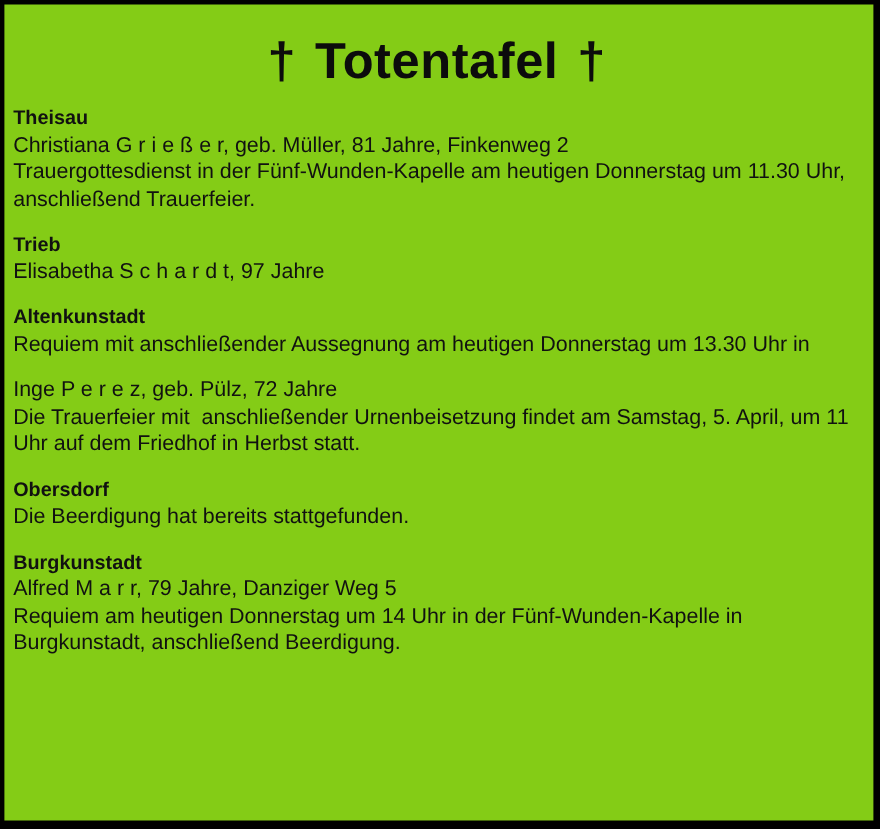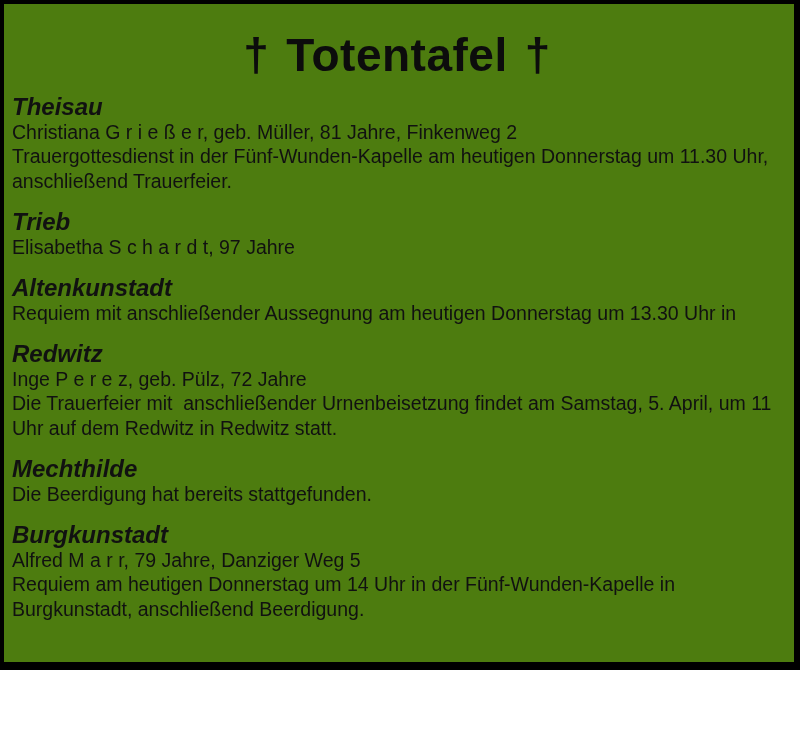--- a/index.html
+++ b/index.html
@@ -2,23 +2,23 @@
 <html lang="de"><head>
 <meta charset="utf-8">
 <style>
   html, body {
     margin: 0;
     padding: 0;
     background: #ffffff;
   }
   .frame {
     width: 800px;
-    height: 670px;
+    height: 754px;
     box-sizing: border-box;
-    background: #4d7c0f;
+    background: #84cc16;
     border-style: solid;
     border-color: #000000;
     border-width: 4px 6px 8px 4px; 
     padding: 0 12px 0 8px;
     overflow: hidden;
     font-family: "Liberation Sans", sans-serif;
     color: #111111;
   }
   .title {
     margin: 26px 0 14px 0;
@@ -31,25 +31,24 @@
   }
   .cross {
     display: inline-block;
     margin: 0 17px;
     font-weight: 700;
   }
   .obit {
     margin: 0 0 17px 0;
   }
   .town {
-    font-size: 24px;
+    font-size: 18px;
     line-height: 24.5px;
     font-weight: 700;
     white-space: pre-wrap;
-    font-style: italic;
   }
   .line {
     font-size: 19.5px;
     line-height: 24.5px;
     font-weight: 400;
     white-space: pre-wrap;
   }
 </style>
 </head>
 <body>
@@ -69,28 +68,27 @@
     <div class="town">Trieb</div>
     <div class="line">Elisabetha S c h a r d t, 97 Jahre</div>
   </section>
 
   <section class="obit">
     <div class="town">Altenkunstadt</div>
     <div class="line">Requiem mit anschließender Aussegnung am heutigen Donnerstag um 13.30 Uhr in</div>
   </section>
 
   <section class="obit">
-    <div class="town">Redwitz</div>
     <div class="line">Inge P e r e z, geb. Pülz, 72 Jahre</div>
     <div class="line">Die Trauerfeier mit  anschließender Urnenbeisetzung findet am Samstag, 5. April, um 11</div>
-    <div class="line">Uhr auf dem Redwitz in Redwitz statt.</div>
+    <div class="line">Uhr auf dem Friedhof in Herbst statt.</div>
   </section>
 
   <section class="obit">
-    <div class="town">Mechthilde</div>
+    <div class="town">Obersdorf</div>
     <div class="line">Die Beerdigung hat bereits stattgefunden.</div>
   </section>
 
   <section class="obit">
     <div class="town">Burgkunstadt</div>
     <div class="line">Alfred M a r r, 79 Jahre, Danziger Weg 5</div>
     <div class="line">Requiem am heutigen Donnerstag um 14 Uhr in der Fünf-Wunden-Kapelle in</div>
     <div class="line">Burgkunstadt, anschließend Beerdigung.</div>
   </section>
 

